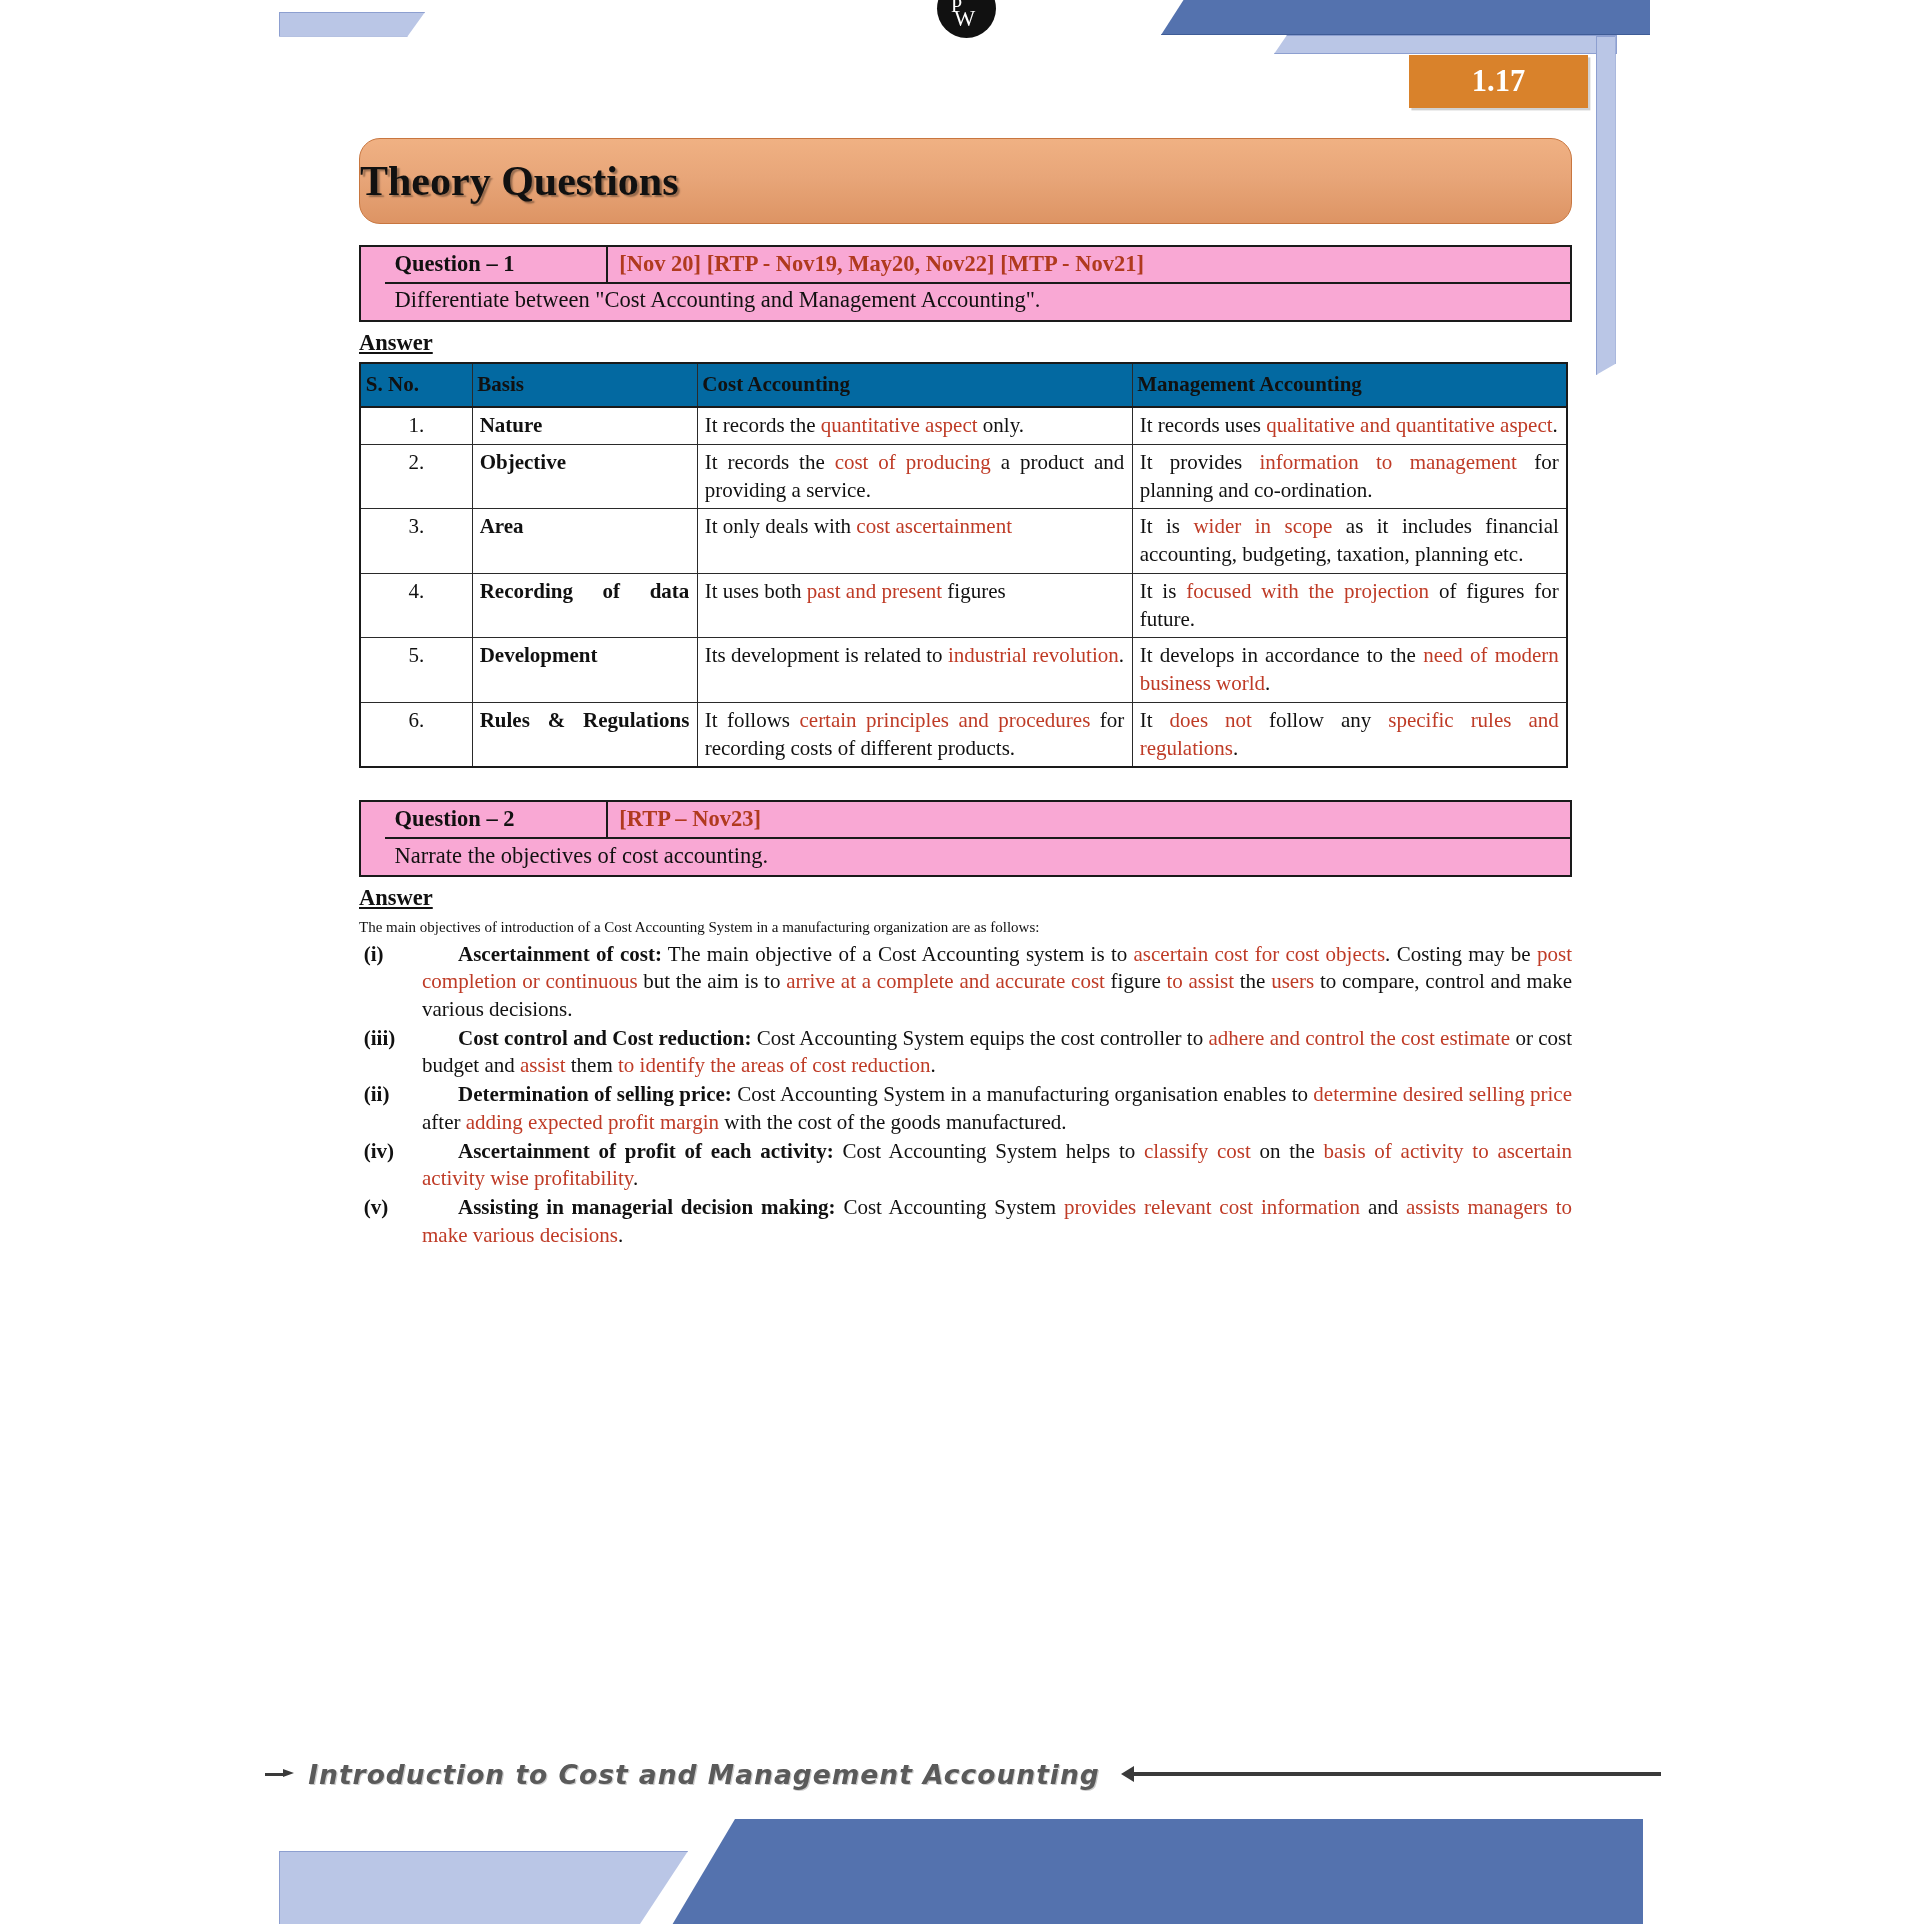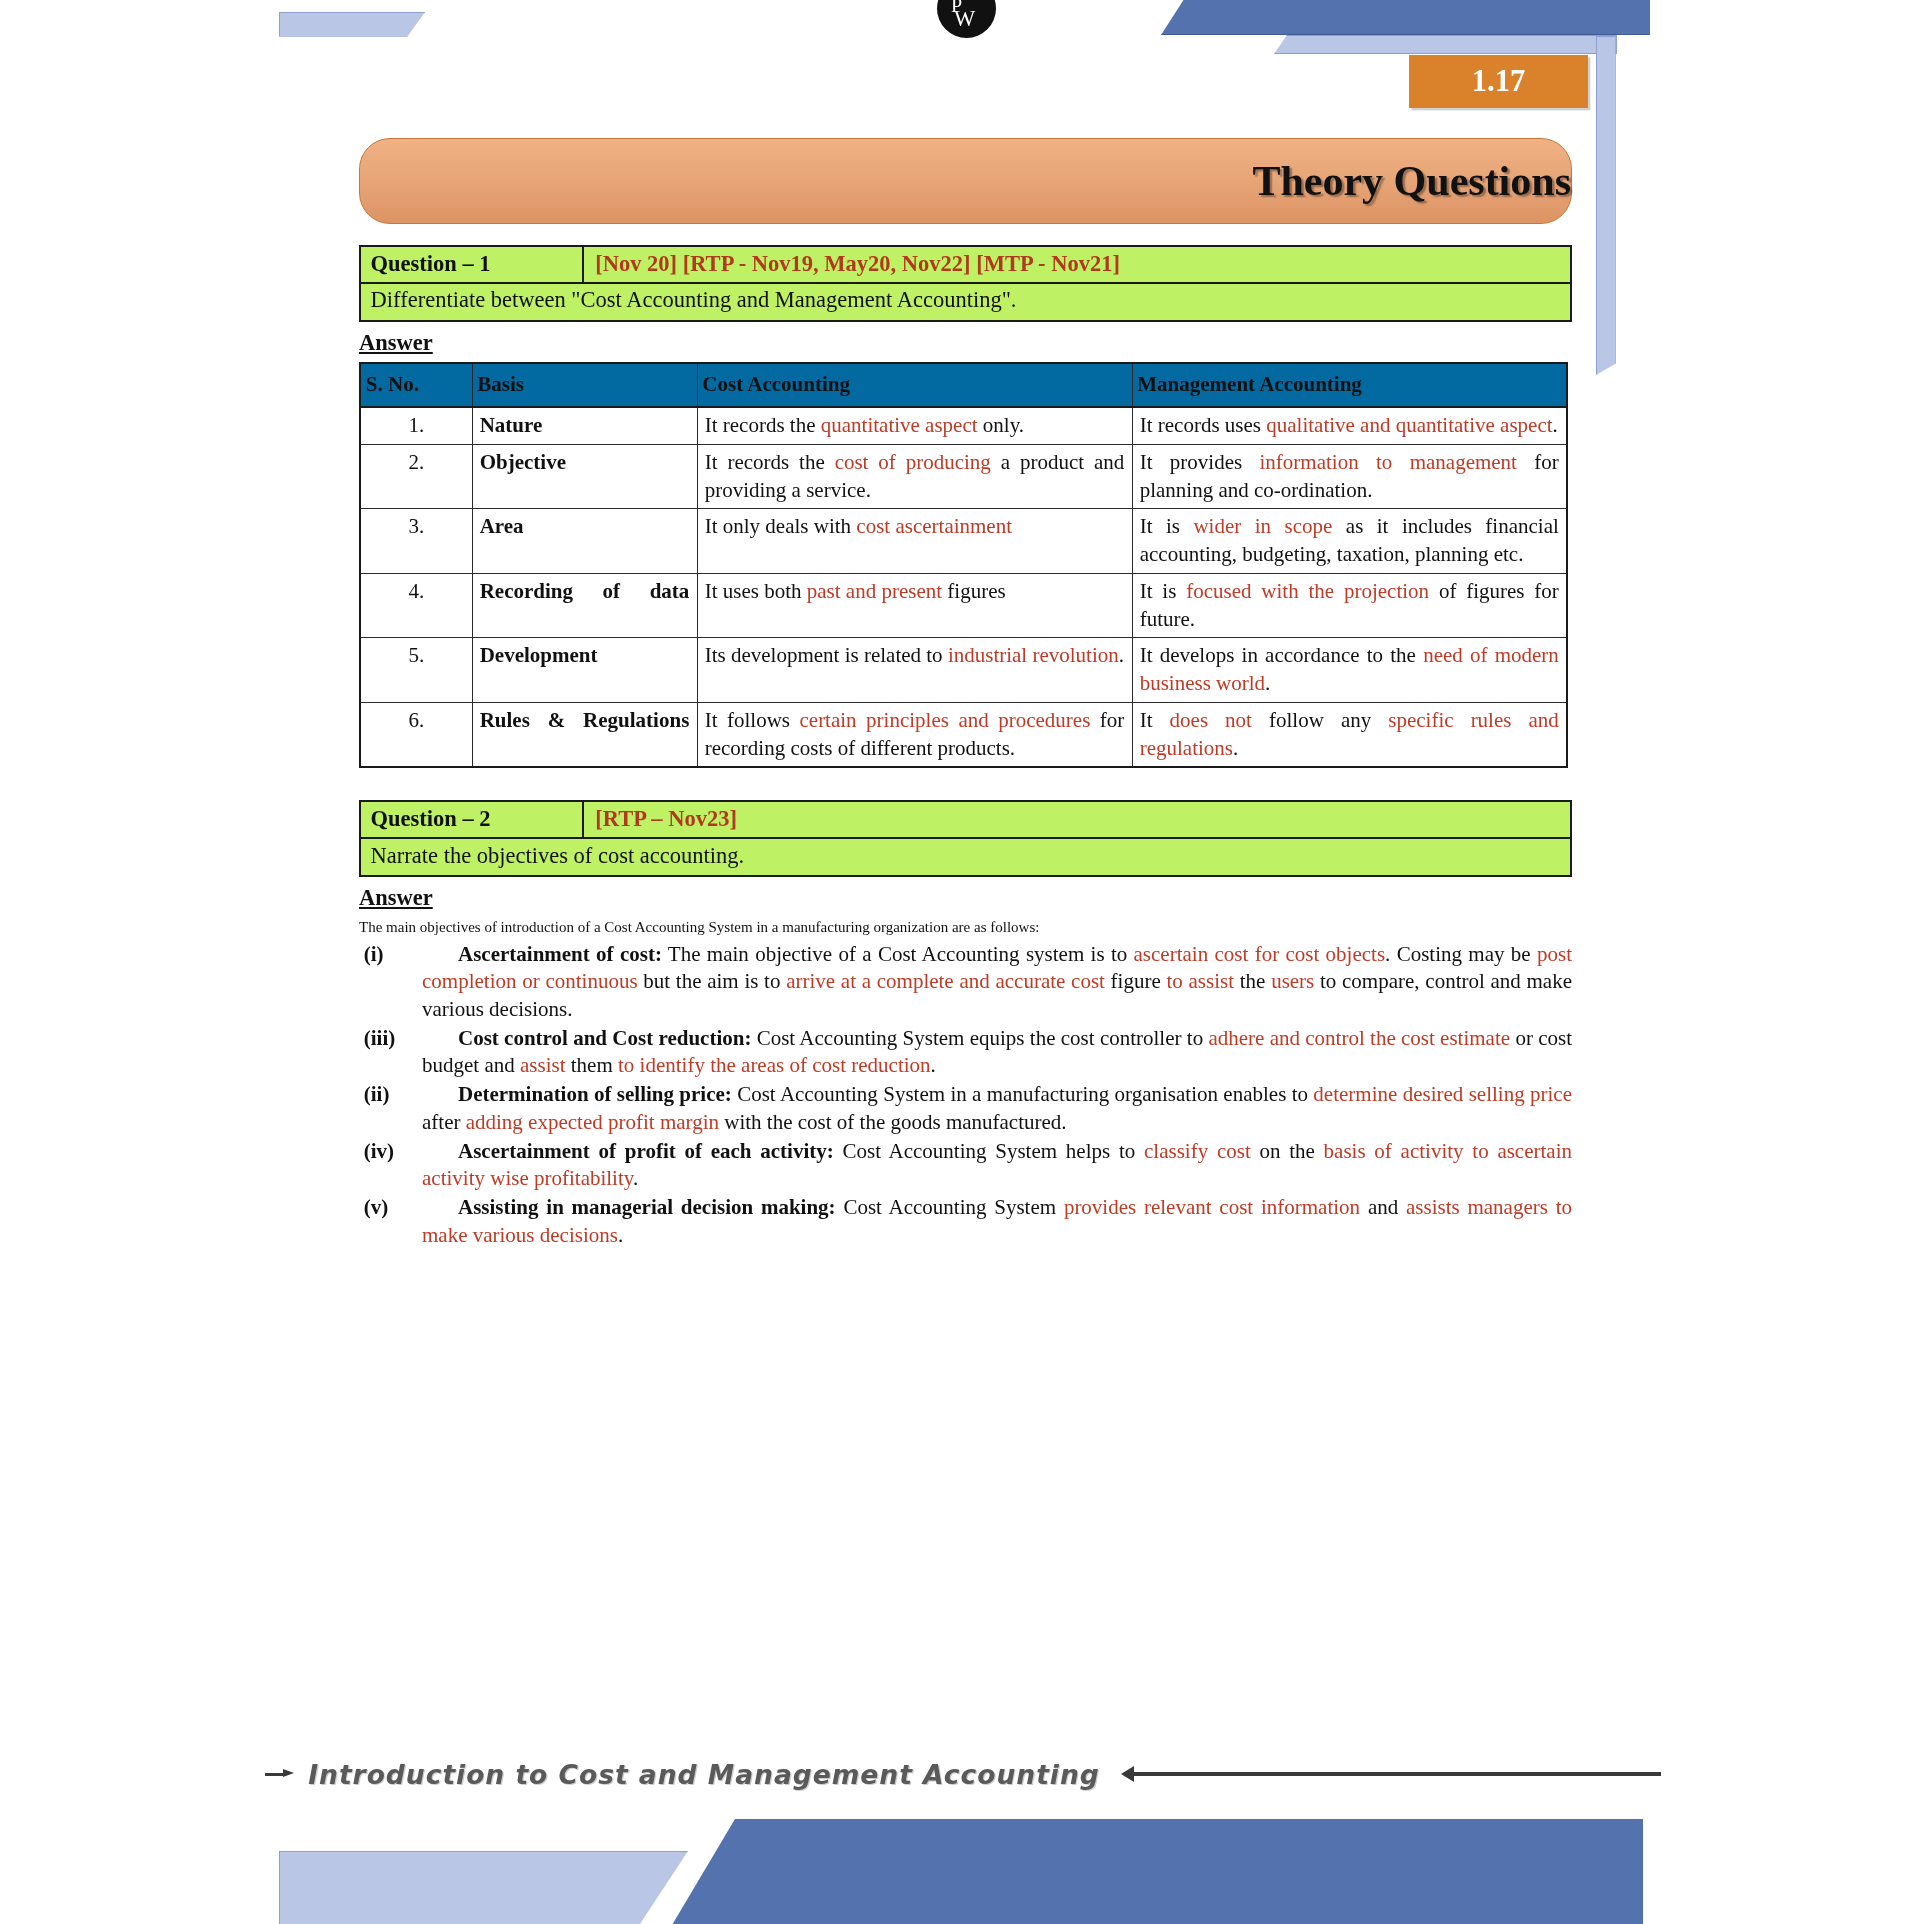--- a/index.html
+++ b/index.html
@@ -57,39 +57,39 @@
     position:absolute;left:1409px;top:55px;width:179px;height:53px;
     background:#D9822B;color:#ffffff;
     display:flex;align-items:center;justify-content:center;
     font-size:30.5px;font-weight:bold;
     box-shadow:2.4px 2.4px 0 rgba(0,0,0,.18);
   }
 
   
   .title-banner{
     position:absolute;left:359px;top:138px;width:1211px;height:84px;
-    border-radius:31px;
+    border-radius:21px;
     background:linear-gradient(180deg,#f0b183 0%,#e8a679 45%,#dd9464 100%);
     border:0.8px solid #c8763f;
-    display:flex;align-items:center;justify-content:flex-end;
+    display:flex;align-items:center;justify-content:flex-start;
   }
   .title-banner h1{
     margin:0;font-size:42px;font-weight:bold;color:#111;
     text-shadow:2.4px 2.4px 1.6px rgba(0,0,0,.35);
     font-family:"Liberation Serif","DejaVu Serif",serif;
   }
 
   
   .content{
     position:absolute;left:359px;top:245px;width:1213px;
     font-size:21px;line-height:1.27;color:#111;
   }
 
   
-  .qbox{border:2px solid #1a1a1a;background:#bef264;margin-bottom:0;}
+  .qbox{border:2px solid #1a1a1a;background:#f9a8d4;margin-bottom:0;padding-left:24px;}
   .qrow{display:flex;border-bottom:2px solid #1a1a1a;}
   .qrow .qlabel{
     width:223px;padding:3.2px 9.6px;font-weight:bold;font-size:22.5px;
     border-right:2px solid #1a1a1a;box-sizing:border-box;
   }
   .qrow .qrefs{
     flex:1;padding:3.2px 11.2px;color:#B03A1E;font-weight:bold;font-size:22.5px;
     box-sizing:border-box;
   }
   .qtext{padding:2.4px 9.6px 4.8px;font-size:22.5px;}

